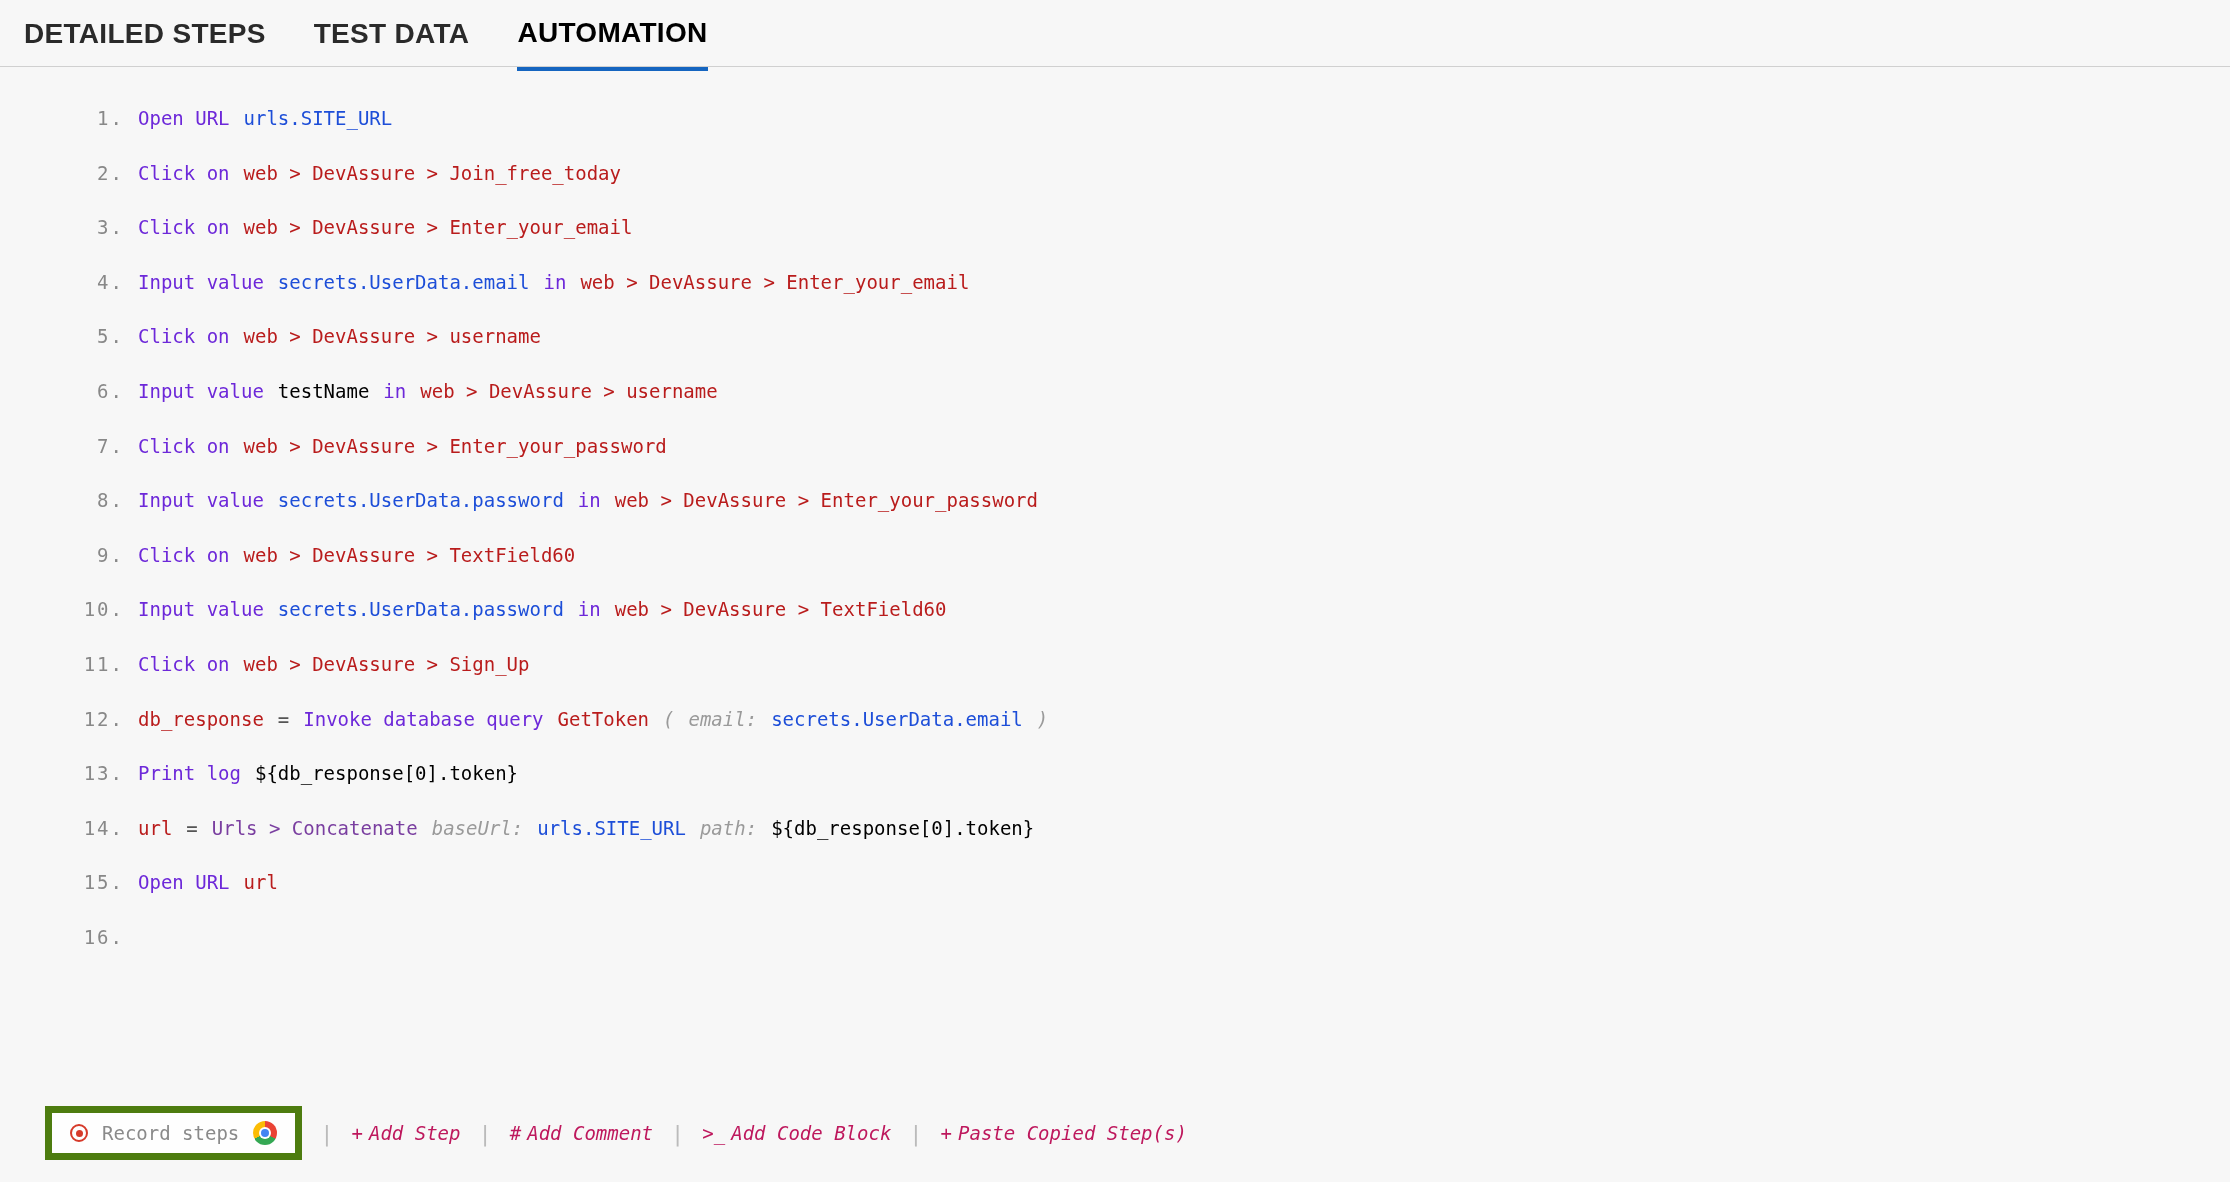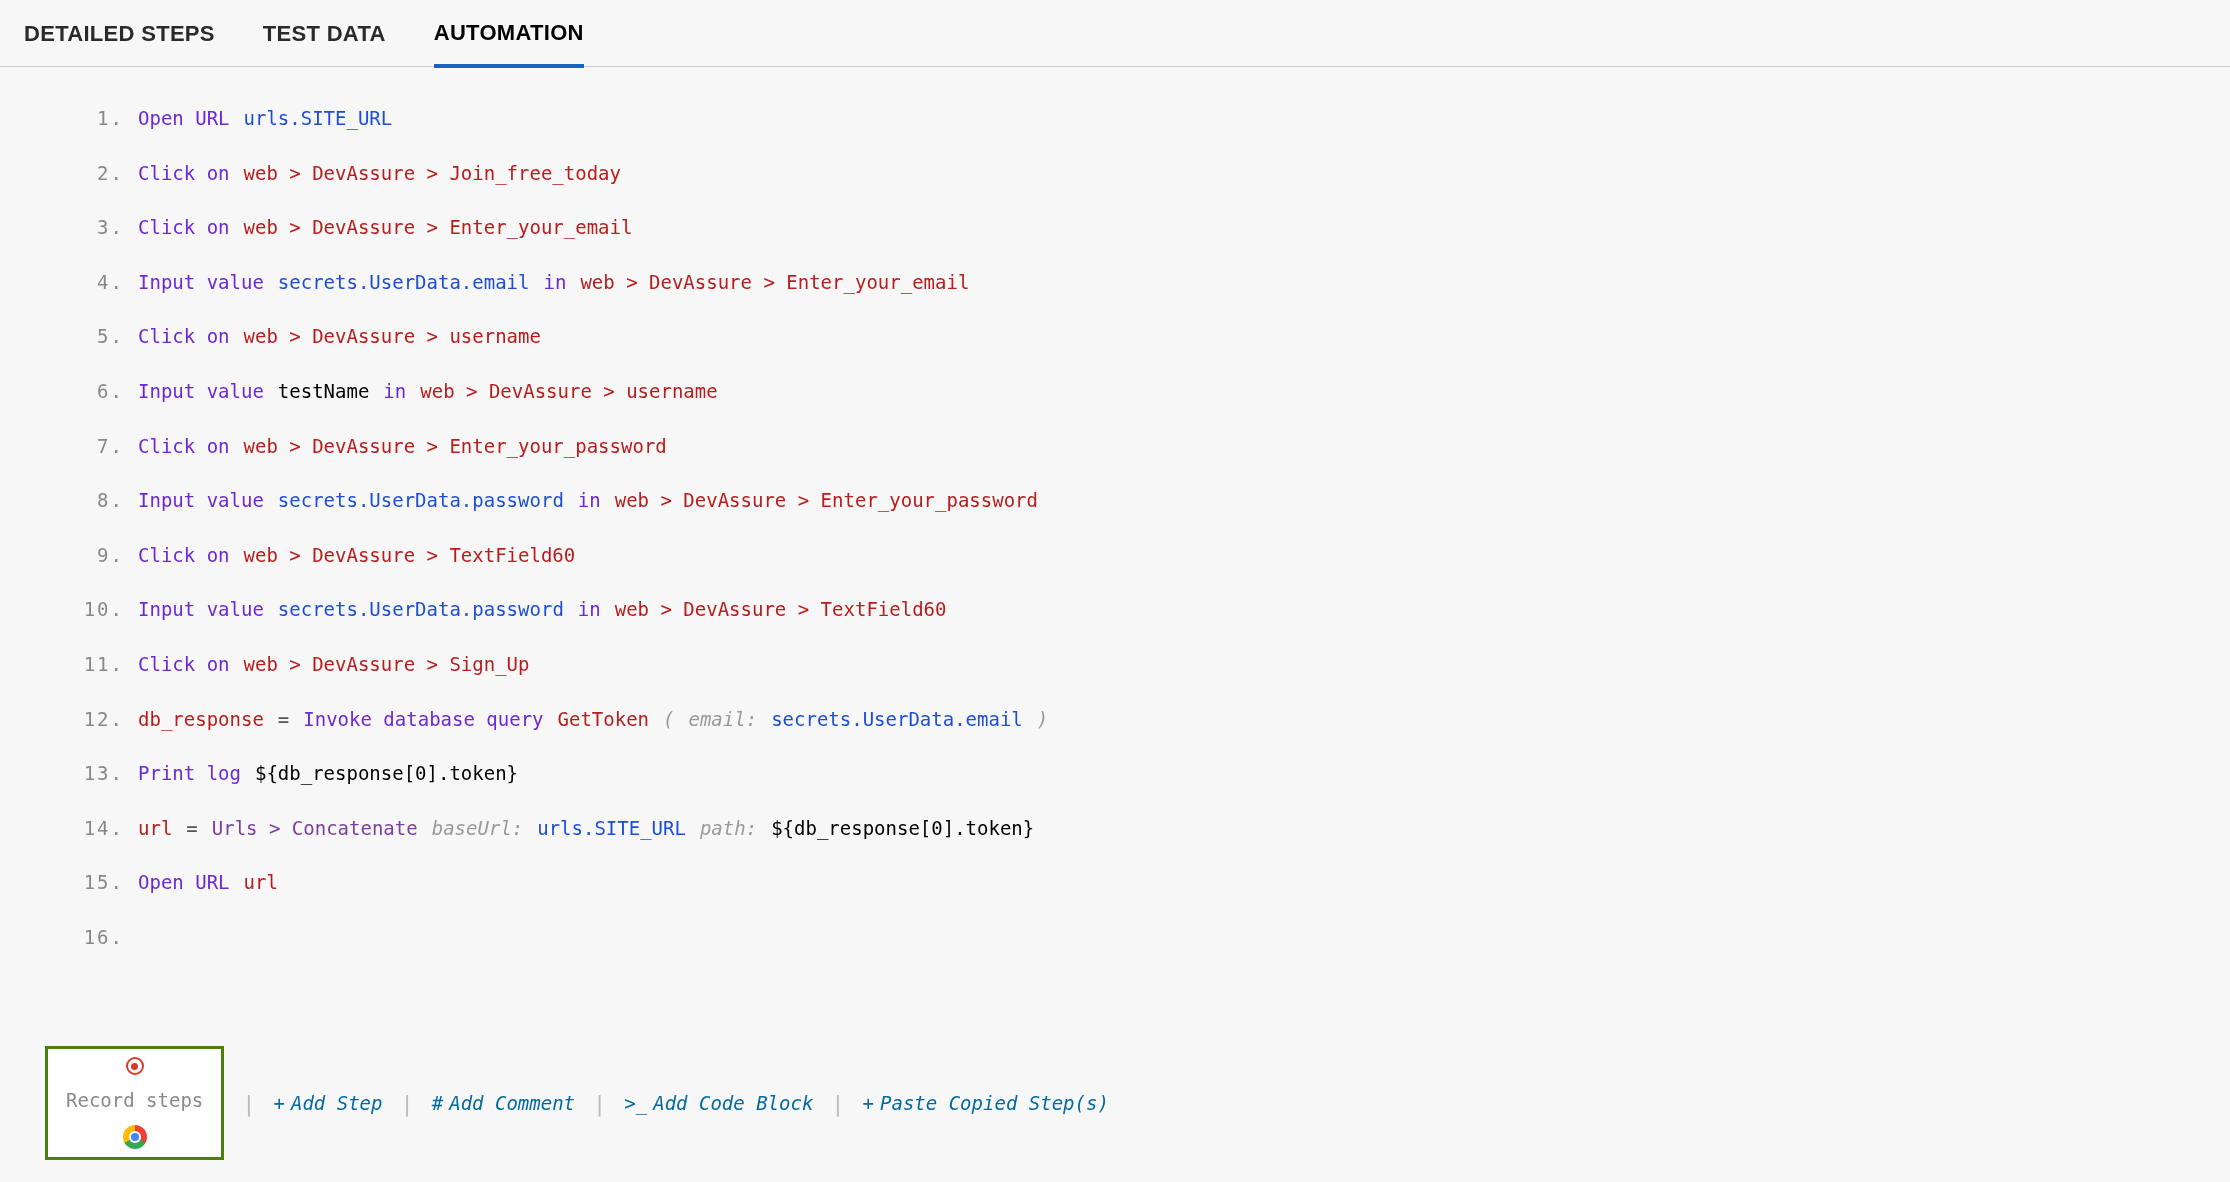--- a/index.html
+++ b/index.html
@@ -13,21 +13,21 @@
   overflow: hidden;
 }
 .tabs {
   display: flex;
   gap: 48px;
   padding: 0 24px;
   border-bottom: 1px solid #d0d0d0;
   height: 67px;
   align-items: center;
   font-family: -apple-system, BlinkMacSystemFont, "Segoe UI", Arial, sans-serif;
-  font-size: 22px;
+  font-size: 28px;
   font-weight: 700;
   color: #2a2a2a;
 }
 .tab { padding: 20px 0 18px; cursor: pointer; letter-spacing: 0.3px; }
 .tab.active { color: #000; border-bottom: 4px solid #1565c0; margin-bottom: -1px; }
 
 .steps {
   padding: 24px 0 0 70px;
 }
 .step {
@@ -62,25 +62,24 @@
   display: flex;
   align-items: center;
   gap: 18px;
   color: #8a8a8a;
   font-size: 19px;
 }
 .record-box {
   display: inline-flex;
   align-items: center;
   gap: 14px;
-  border: 3px solid #4d7c0f;
+  border: 7px solid #4d7c0f;
   background: #fefefe;
   padding: 8px 18px;
   color: #8a8a8a;
-  flex-direction: column;
 }
 .record-dot {
   width: 18px; height: 18px;
   border: 2.5px solid #d63a2a;
   border-radius: 50%;
   position: relative;
 }
 .record-dot::after {
   content:""; position:absolute; inset: 3.5px; background:#d63a2a; border-radius:50%;
 }
@@ -89,21 +88,21 @@
   background: conic-gradient(#ea4335 0 120deg, #34a853 120deg 240deg, #fbbc05 240deg 360deg);
   position: relative;
 }
 .chrome-icon::after {
   content:""; position:absolute; inset: 6px; background:#fff; border-radius:50%;
 }
 .chrome-icon::before {
   content:""; position:absolute; inset: 8px; background:#4285f4; border-radius:50%; z-index:1;
 }
 .sep { color: #bbb; font-size: 22px; }
-.tb-item { font-style: italic; color: #0369a1; cursor: pointer; }
+.tb-item { font-style: italic; color: #be185d; cursor: pointer; }
 .tb-sym { font-style: normal; margin-right: 6px; }
 
 span[data-interactable="true"] { cursor: pointer; }
 </style>
 </head>
 <body>
 
 <div class="tabs" data-interactable="false">
   <div class="tab" data-interactable="true">DETAILED STEPS</div>
   <div class="tab" data-interactable="true">TEST DATA</div>

